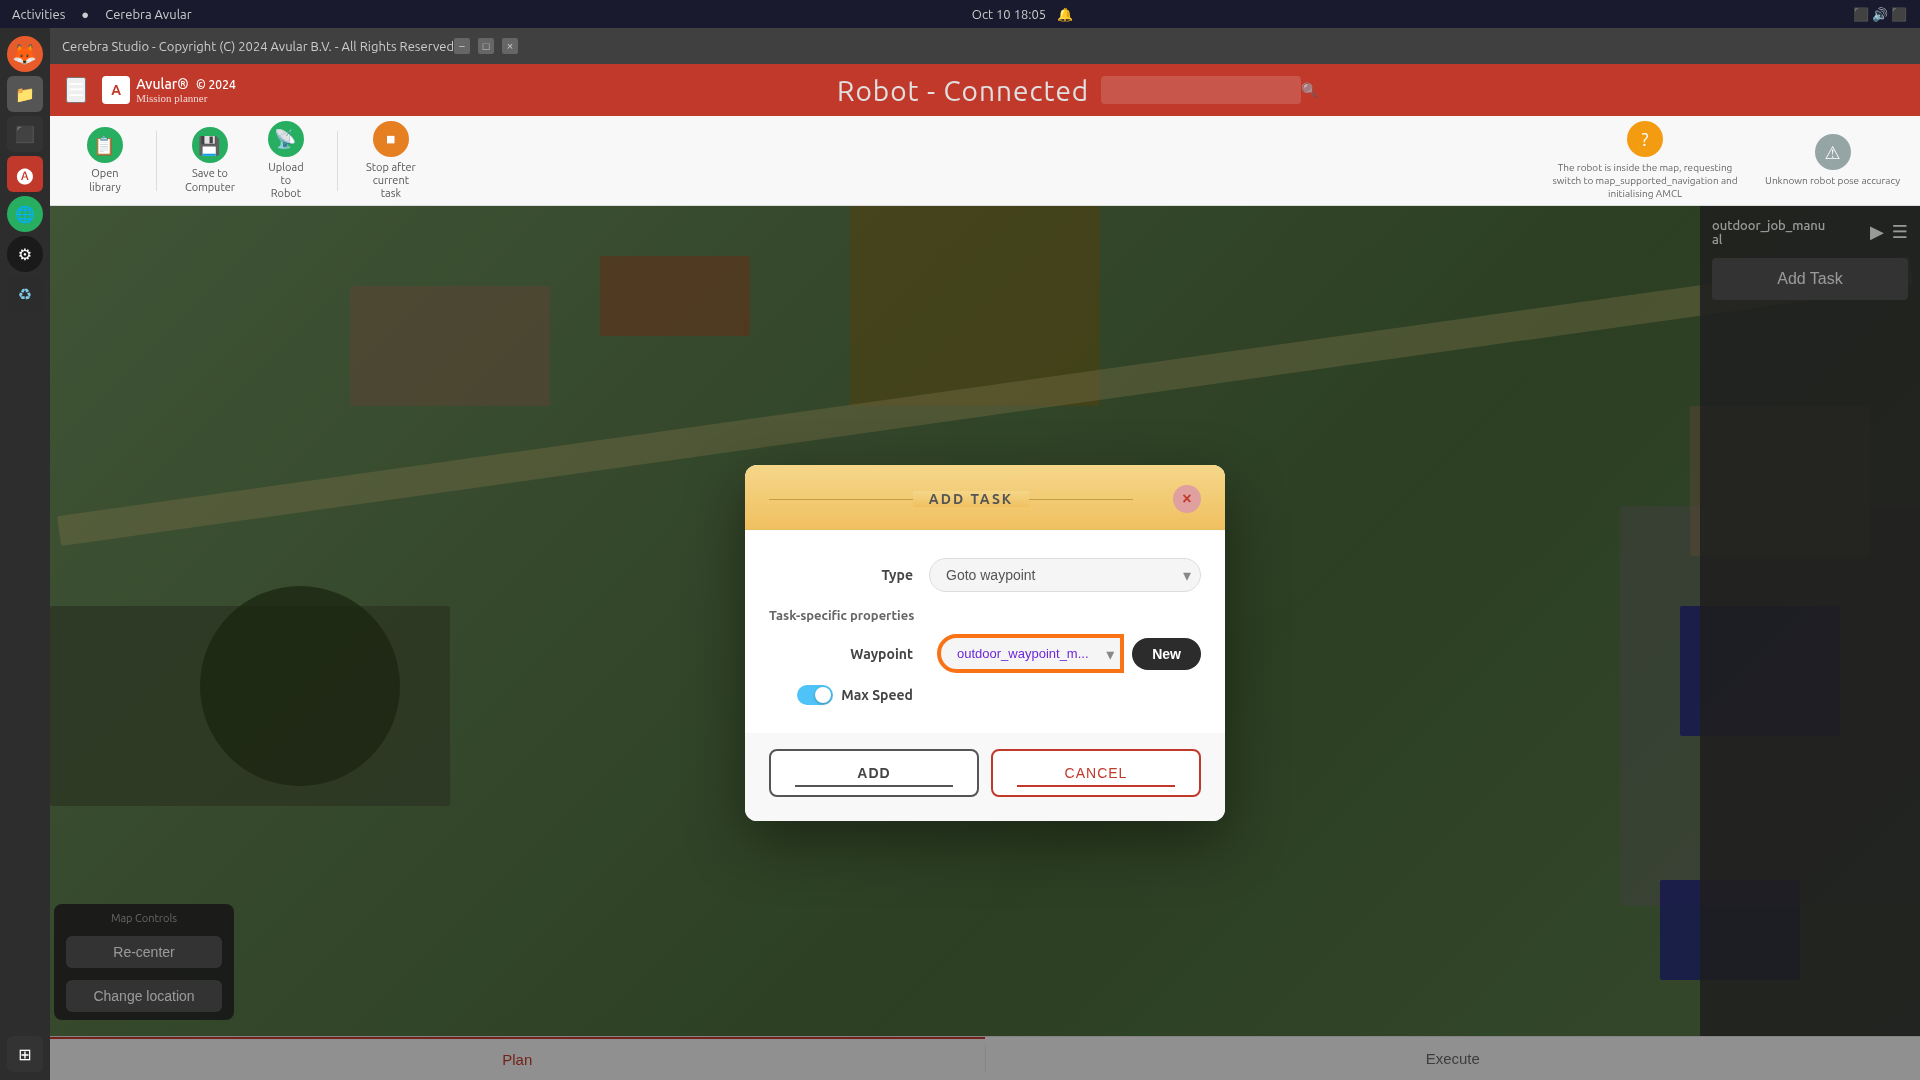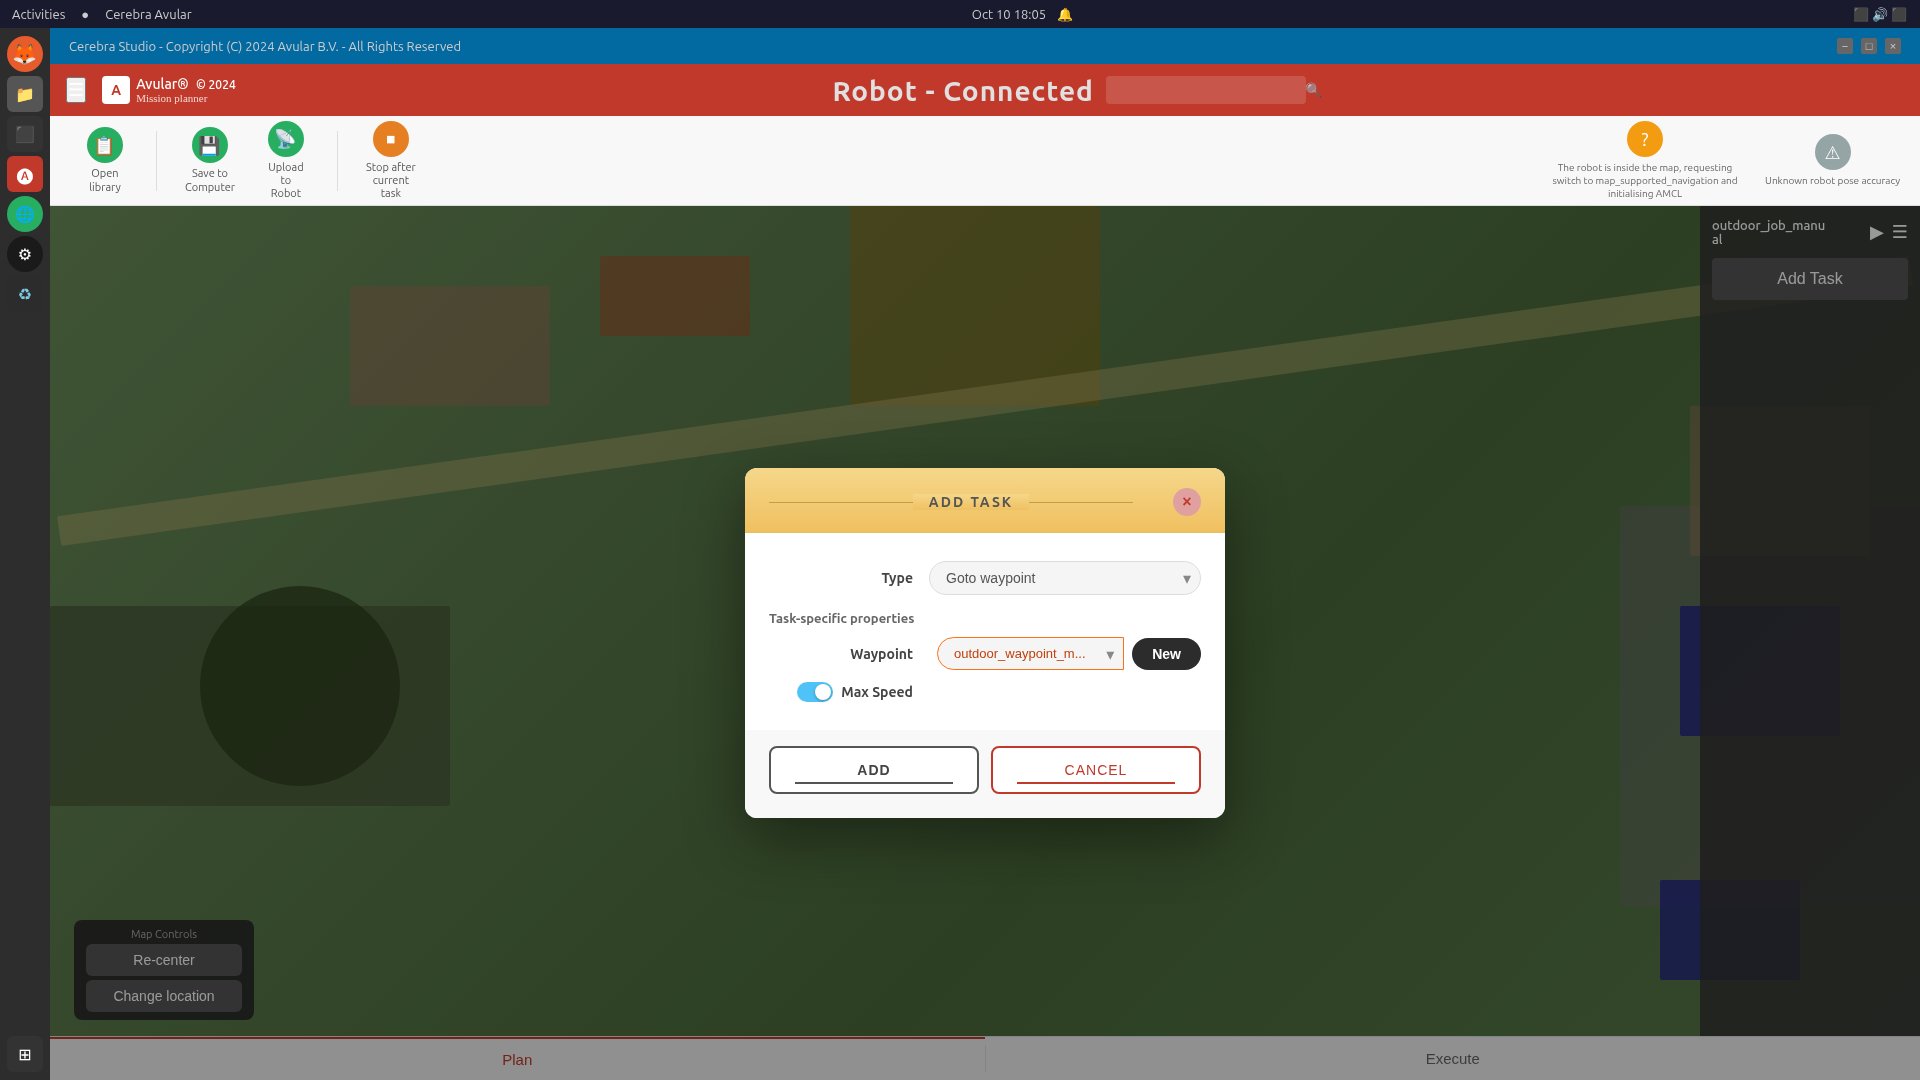--- a/index.html
+++ b/index.html
@@ -39,25 +39,24 @@
       width: 1870px;
       height: 1052px;
       background: #f0f0f0;
       display: flex;
       flex-direction: column;
     }
 
     
     .window-titlebar {
       height: 36px;
-      background: #0369a1;
-      display: flex;
-      align-items: center;
-      justify-content: space-between;
-      padding: 0 19px;
+      background: #404040;
+      display: flex;
+      align-items: center;
+      padding: 0 12px;
     }
     .window-title { color: #ccc; font-size: 13px; }
     .window-controls { display: flex; gap: 8px; }
     .window-control-btn {
       width: 16px; height: 16px;
       border-radius: 2px;
       background: #666;
       border: none;
       cursor: pointer;
       display: flex; align-items: center; justify-content: center;
@@ -87,21 +86,21 @@
       color: #c0392b; font-weight: bold; font-size: 14px;
     }
     .brand-text { color: white; font-size: 14px; font-weight: 500; }
     .brand-sub { color: rgba(255,255,255,0.8); font-size: 11px; font-family: Liberation Serif, serif; }
     .header-center {
       flex: 1;
       display: flex;
       align-items: center;
       justify-content: center;
     }
-    .connection-title { color: #e0e0e0; font-size: 28px; font-weight: 700; letter-spacing: 1px; }
+    .connection-title { color: #e0e0e0; font-size: 28px; font-weight: 400; letter-spacing: 1px; }
     .connection-search {
       width: 200px; height: 28px;
       background: rgba(255,255,255,0.15);
       border: none; border-radius: 4px;
       margin-left: 12px;
     }
     .search-icon-header { color: rgba(255,255,255,0.7); font-size: 14px; }
 
     
     .toolbar {
@@ -197,27 +196,27 @@
       position: absolute;
       top: 0; left: 0; right: 0; bottom: 0;
       background:
         linear-gradient(135deg, #6b8c5a 0%, #5a7a4a 30%, #4a6a3a 60%, #5a7a4a 100%);
     }
 
     
     .map-controls {
       position: absolute;
       bottom: 60px;
-      left: 24px;
+      left: 4px;
       background: rgba(40,40,40,0.9);
       border-radius: 8px;
       padding: 8px 12px;
       display: flex;
       flex-direction: column;
-      gap: 4px;
+      gap: 12px;
       min-width: 180px;
     }
     .map-controls-label {
       color: #aaa;
       font-size: 11px;
       text-align: center;
     }
     .map-control-btn {
       background: #555;
       color: white;
@@ -414,25 +413,25 @@
       font-weight: 600;
       color: #444;
     }
     .waypoint-select-wrapper {
       flex: 1;
       position: relative;
     }
     .waypoint-select {
       width: 100%;
       padding: 8px 32px 8px 16px;
-      border: 1px solid #f97316;
+      border: 4px solid #f97316;
       border-radius: 20px 0 0 20px;
       background: #f5f5f5;
       font-size: 13px;
-      color: #c2410c;
+      color: #6d28d9;
       appearance: none;
       cursor: pointer;
     }
     .new-btn {
       background: #2c2c2c;
       color: white;
       border: none;
       border-radius: 20px;
       padding: 8px 20px;
       font-size: 14px;

